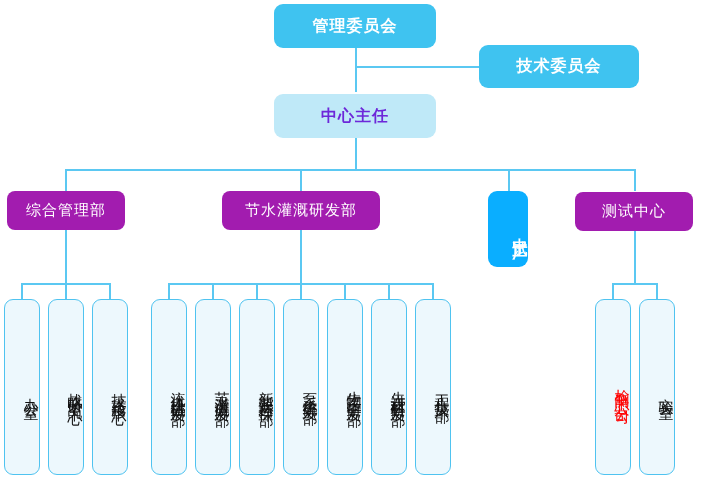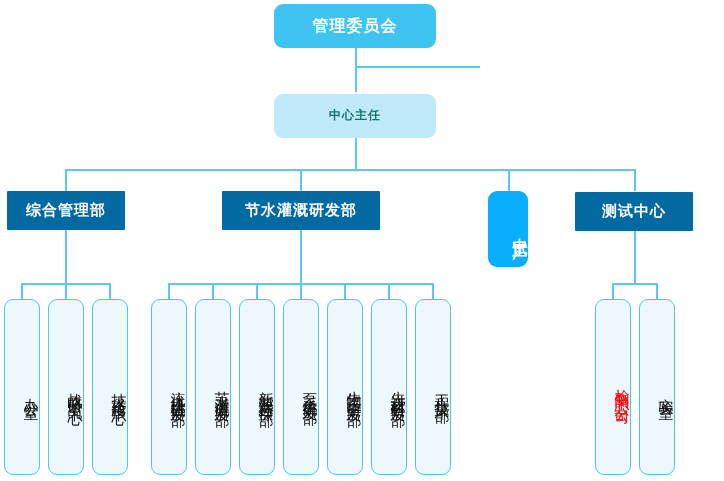--- a/index.html
+++ b/index.html
@@ -30,33 +30,33 @@
     background: #3FC3F0;
     color: #ffffff;
     border-radius: 9px;
     font-size: 16px;
     font-weight: bold;
     letter-spacing: 1px;
   }
 
   .node.director {
     background: #BFE9F8;
-    color: #0f766e;
+    color: #6d28d9;
     border-radius: 9px;
-    font-size: 12px;
+    font-size: 16px;
     font-weight: bold;
     letter-spacing: 1px;
   }
 
   .node.dept {
-    background: #0369a1;
+    background: #a21caf;
     color: #ffffff;
-    border-radius: 1px;
+    border-radius: 8px;
     font-size: 15px;
-    font-weight: bold;
+    font-weight: normal;
     letter-spacing: 1px;
   }
 
   .node.dept-vert {
     background: #0AAEFF;
     color: #ffffff;
     border-radius: 9px;
     font-size: 15px;
     font-weight: bold;
     writing-mode: vertical-rl;
@@ -124,20 +124,21 @@
   <div class="line v" style="left:388px; top:283px; height:17px;"></div>
   <div class="line v" style="left:432px; top:283px; height:17px;"></div>
 
   <div class="line v" style="left:634px; top:229px; height:55px;"></div>
   <div class="line h" style="left:612px; top:283px; width:46px;"></div>
   <div class="line v" style="left:612px; top:283px; height:17px;"></div>
   <div class="line v" style="left:656px; top:283px; height:17px;"></div>
 
   <div class="node top" style="left:274px; top:4px; width:162px; height:44px;">管理委员会</div>
 
+  <div class="node top" style="left:479px; top:45px; width:160px; height:43px;">技术委员会</div>
 
   <div class="node director" style="left:274px; top:94px; width:162px; height:44px;">中心主任</div>
 
   <div class="node dept" style="left:7px; top:191px; width:118px; height:39px;">综合管理部</div>
 
   <div class="node dept" style="left:222px; top:191px; width:158px; height:39px;">节水灌溉研发部</div>
 
   <div class="node dept-vert" style="left:488px; top:191px; width:40px; height:76px;">中试工厂</div>
 
   <div class="node dept" style="left:575px; top:192px; width:118px; height:39px;">测试中心</div>

